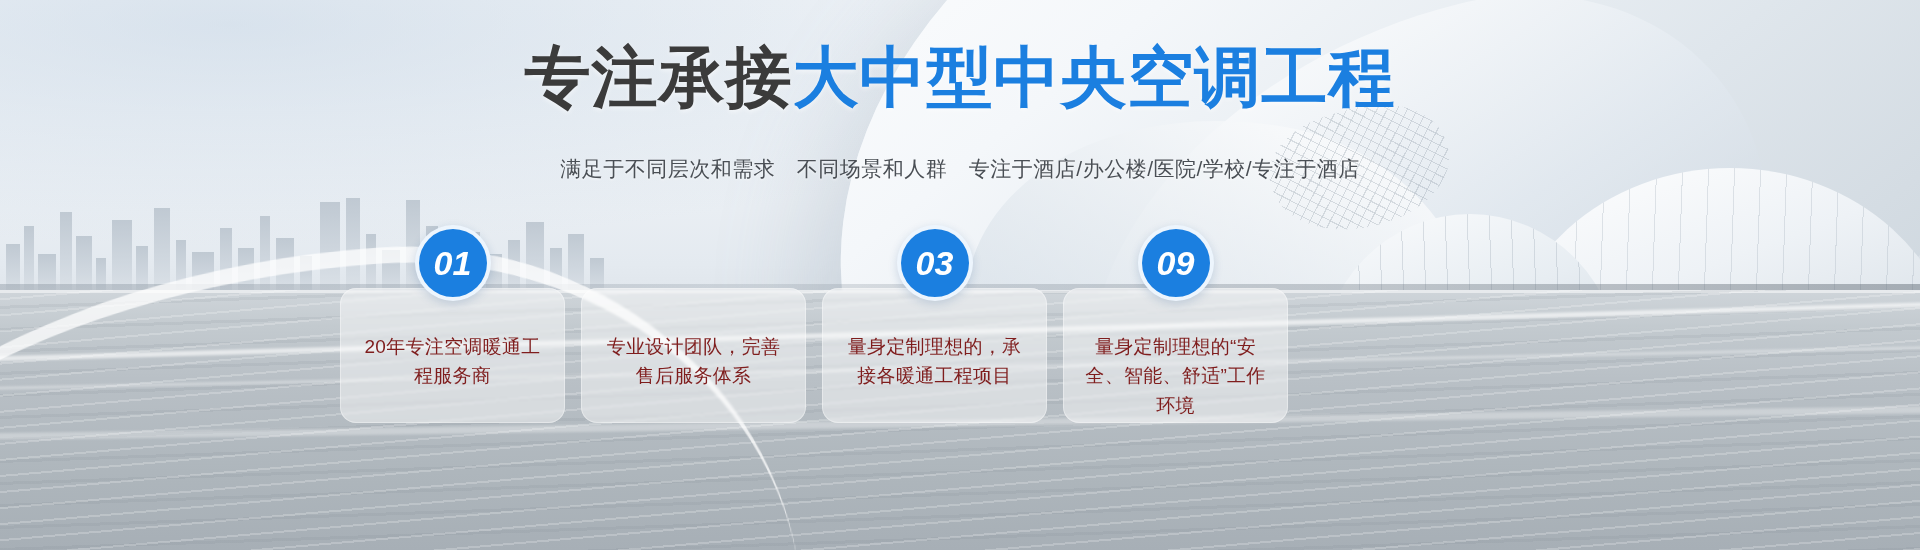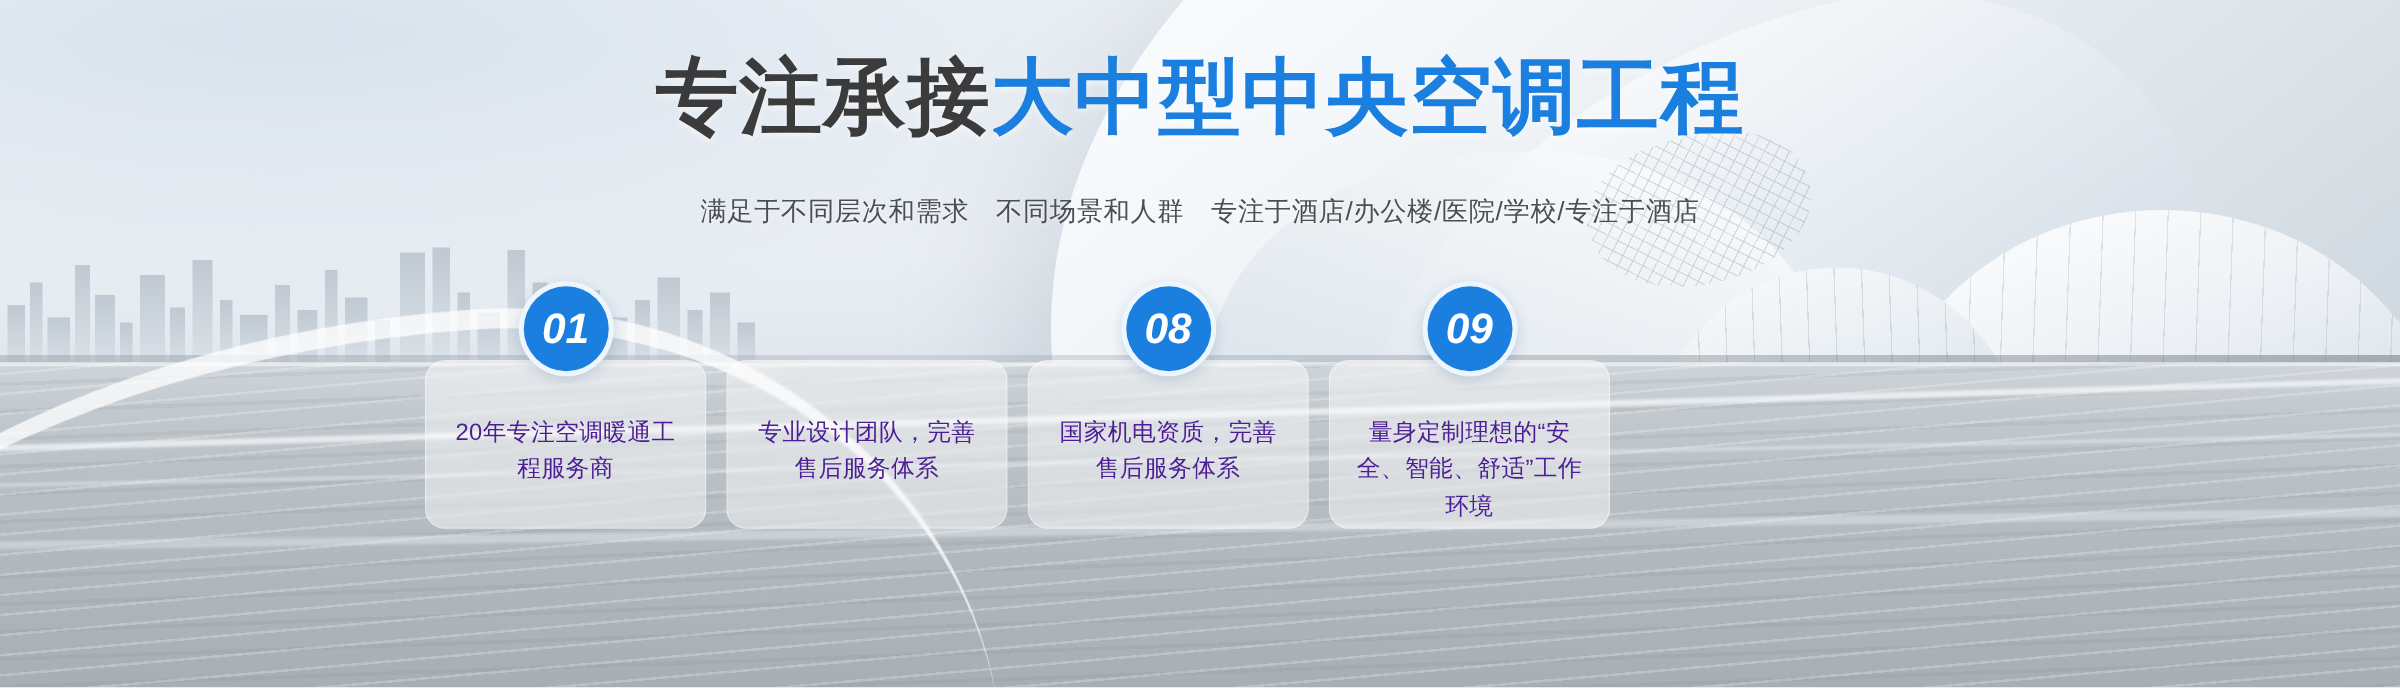--- a/index.html
+++ b/index.html
@@ -253,21 +253,21 @@
     backdrop-filter: blur(1px);
   }
   .card-text {
     position: absolute;
     left: 18px;
     right: 18px;
     top: 44px;
     text-align: center;
     font-size: 19px;
     line-height: 1.55;
-    color: #4c1d95;
+    color: #7f1d1d;
     letter-spacing: .3px;
   }
   .badge {
     position: absolute;
     top: -63px;
     left: 50%;
     transform: translateX(-50%);
     width: 76px;
     height: 76px;
     border-radius: 50%;
@@ -359,22 +359,22 @@
     <div class="card">
       <div class="badge">01</div>
       <div class="card-text">20年专注空调暖通工程服务商</div>
     </div>
 
     <div class="card">
       <div class="card-text">专业设计团队，完善售后服务体系</div>
     </div>
 
     <div class="card">
-      <div class="badge">08</div>
-      <div class="card-text">国家机电资质，完善售后服务体系</div>
+      <div class="badge">03</div>
+      <div class="card-text">量身定制理想的，承接各暖通工程项目</div>
     </div>
 
     <div class="card">
       <div class="badge">09</div>
       <div class="card-text">量身定制理想的“安全、智能、舒适”工作环境</div>
     </div>
 
   </div>
 </div>
 

